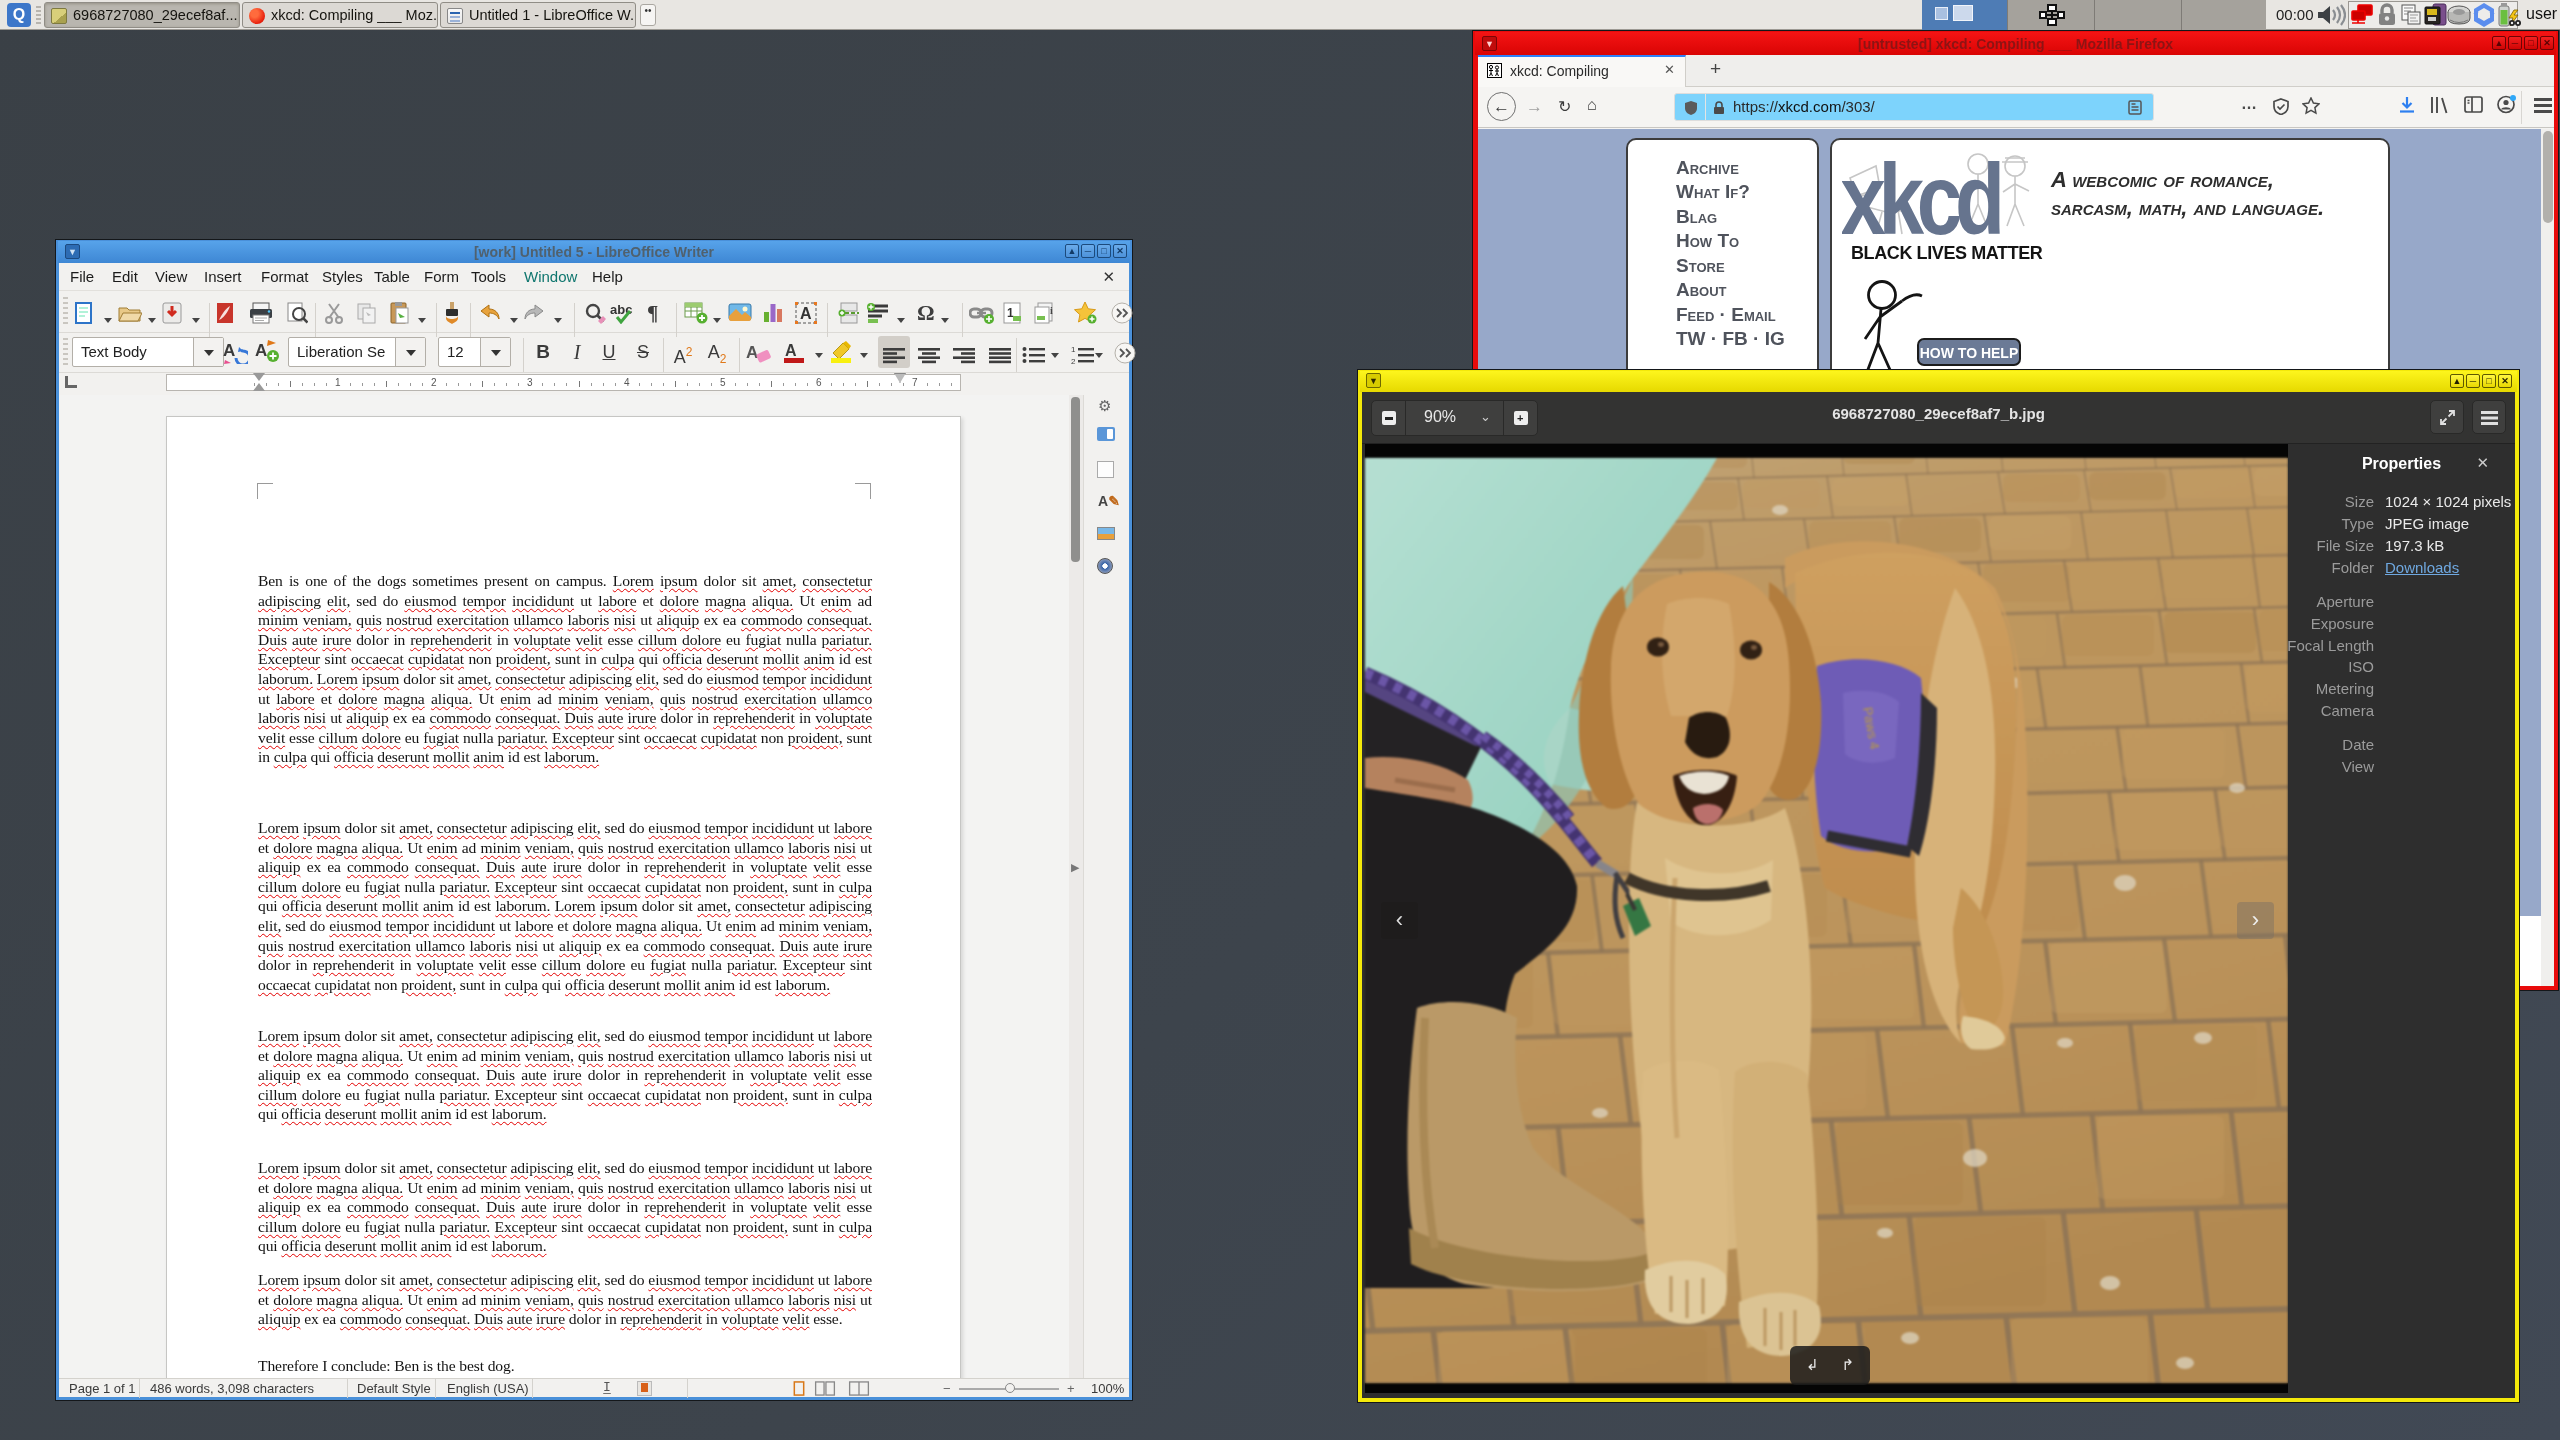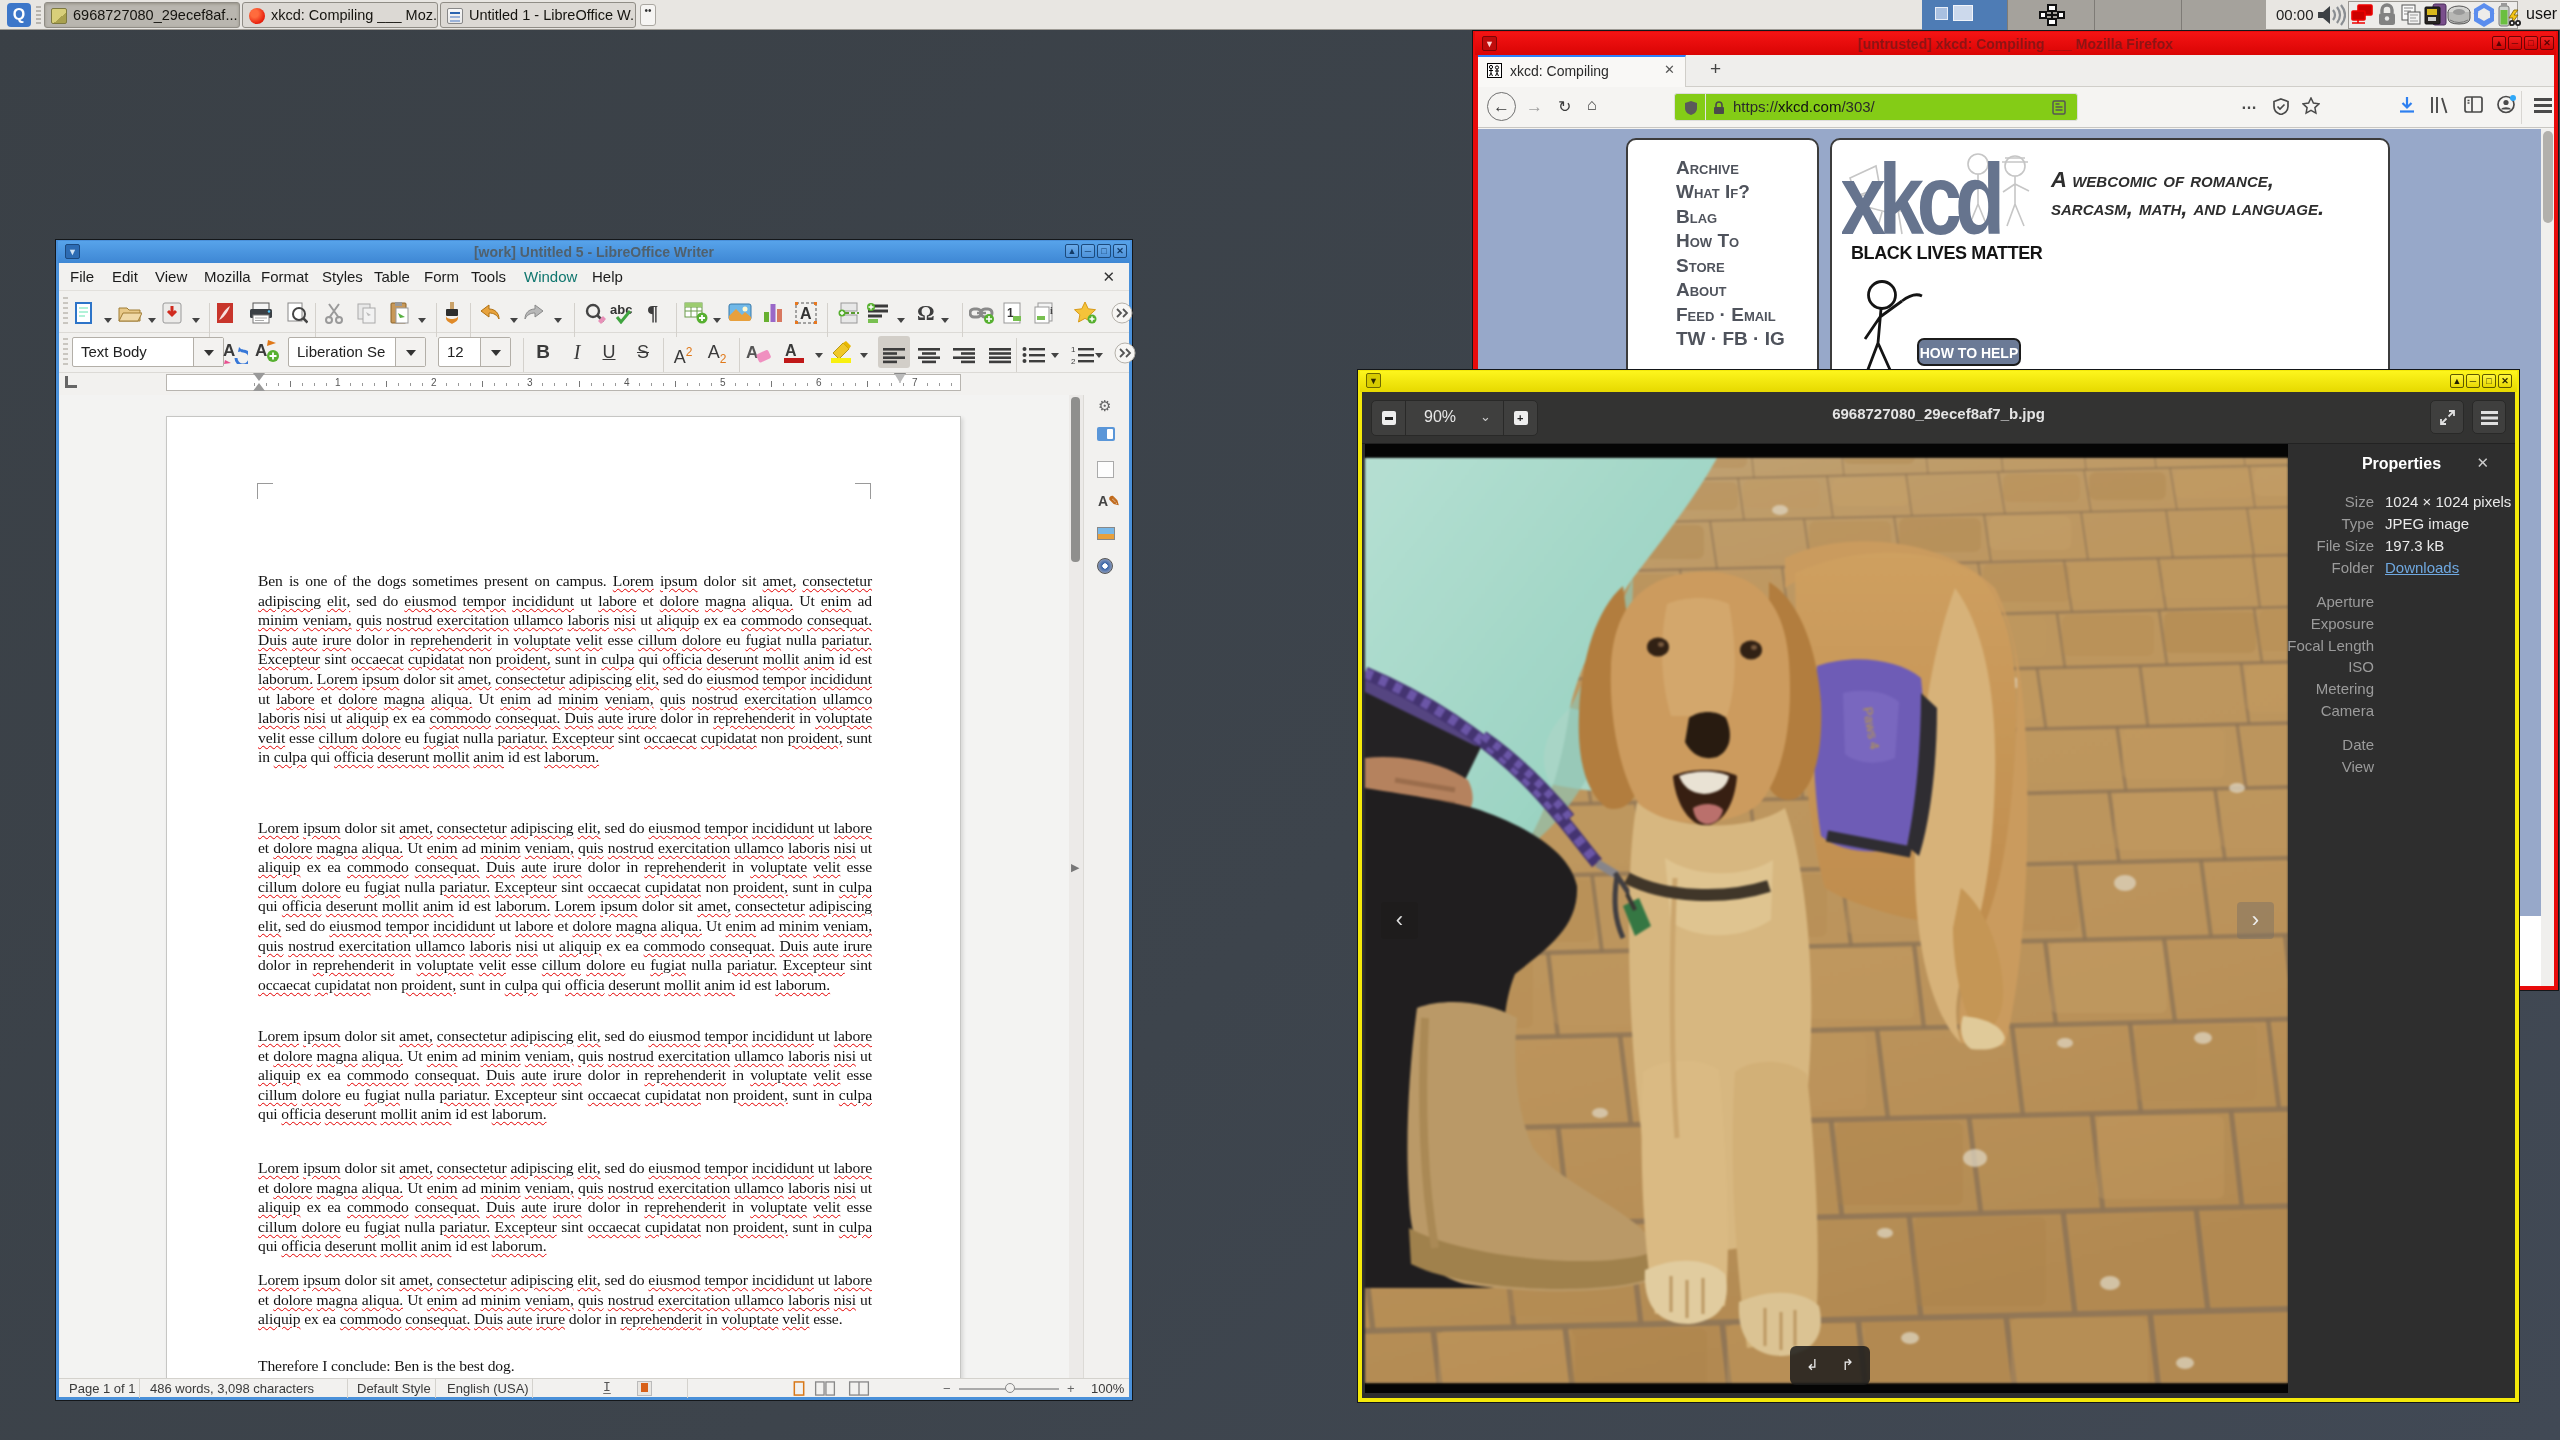--- a/index.html
+++ b/index.html
@@ -134,21 +134,21 @@
  <div class="wbtn" style="left:1007px;top:3px;background:linear-gradient(#6aabea,#4d92da);border:1px solid #1c4a7c;color:#123a66;font-weight:bold">▲</div>
       <div class="wbtn" style="left:1023px;top:3px;background:linear-gradient(#6aabea,#4d92da);border:1px solid #1c4a7c;color:#123a66;font-weight:bold">─</div>
       <div class="wbtn" style="left:1039px;top:3px;background:linear-gradient(#6aabea,#4d92da);border:1px solid #1c4a7c;color:#123a66;font-weight:bold">□</div>
       <div class="wbtn" style="left:1055px;top:3px;background:linear-gradient(#6aabea,#4d92da);border:1px solid #1c4a7c;color:#123a66;font-weight:bold">✕</div>
 </div>
 <div class="body">
  <div class="abs menu" style="left:0;top:0;width:100%;height:28px;border-bottom:1px solid #e2e0dc">
         <span class="abs" style="left:11px;top:5px;font-size:15px;color:#1b1b1b">File</span>
         <span class="abs" style="left:53px;top:5px;font-size:15px;color:#1b1b1b">Edit</span>
         <span class="abs" style="left:96px;top:5px;font-size:15px;color:#1b1b1b">View</span>
-        <span class="abs" style="left:145px;top:5px;font-size:15px;color:#1b1b1b">Mozilla</span>
+        <span class="abs" style="left:145px;top:5px;font-size:15px;color:#1b1b1b">Insert</span>
         <span class="abs" style="left:202px;top:5px;font-size:15px;color:#1b1b1b">Format</span>
         <span class="abs" style="left:263px;top:5px;font-size:15px;color:#1b1b1b">Styles</span>
         <span class="abs" style="left:315px;top:5px;font-size:15px;color:#1b1b1b">Table</span>
         <span class="abs" style="left:365px;top:5px;font-size:15px;color:#1b1b1b">Form</span>
         <span class="abs" style="left:412px;top:5px;font-size:15px;color:#1b1b1b">Tools</span>
         <span class="abs" style="left:465px;top:5px;font-size:15px;color:#0f766e">Window</span>
         <span class="abs" style="left:533px;top:5px;font-size:15px;color:#1b1b1b">Help</span>
    <div class="abs" style="right:14px;top:5px;font-size:15px;color:#333">✕</div>
  </div>
  <div class="abs" style="left:0;top:28px;width:100%;height:42px;border-bottom:1px solid #dcdad6">
@@ -586,21 +586,21 @@
      <span class="abs" style="left:32px;top:6px;font-size:14px;color:#2a2a2a">xkcd: Compiling</span>
      <span class="abs" style="right:10px;top:5px;font-size:13px;color:#555">✕</span>
    </div>
    <span class="abs" style="left:232px;top:3px;font-size:19px;color:#444">+</span>
  </div>
  <div class="abs" style="left:0;top:32px;width:100%;height:41px;background:#f5f4f2;border-bottom:1px solid #c8c6c2">
    <div class="abs" style="left:9px;top:5px;width:29px;height:29px;border:1.5px solid #707070;border-radius:50%;text-align:center;line-height:27px;font-size:17px;color:#3a3a3a">←</div>
    <div class="abs" style="left:48px;top:10px;font-size:17px;color:#a0a0a0">→</div>
    <div class="abs" style="left:80px;top:10px;font-size:16px;color:#3a3a3a">↻</div>
    <div class="abs" style="left:109px;top:9px;font-size:16px;color:#3a3a3a">⌂</div>
-   <div class="abs" style="left:196px;top:6px;width:404px;height:28px;background:#84cc16;border:1px solid #ddd;border-radius:3px">
+   <div class="abs" style="left:196px;top:6px;width:480px;height:28px;background:#7dd3fc;border:1px solid #ddd;border-radius:3px">
      <svg class="abs" style="left:9px;top:6px" width="14" height="16" viewBox="0 0 14 16">
             <path d="M7 1l6 2v5c0 4-3 6-6 7-3-1-6-3-6-7V3z" fill="#5a5a5a"></path>
           </svg>
      <span class="abs" style="left:30px;top:0;height:26px;border-left:1px solid #e4e4e4"></span>
      <svg class="abs" style="left:38px;top:7px" width="12" height="14" viewBox="0 0 12 14">
             <rect x="1" y="6" width="10" height="7" rx="1" fill="#4a4a4a"></rect>
             <path d="M3 6V4a3 3 0 016 0v2" fill="none" stroke="#4a4a4a" stroke-width="1.6"></path>
           </svg>
      <span class="abs" style="left:58px;top:4px;font-size:15px;color:#2a2a2a">https://<b style="font-weight:normal;color:#111">xkcd.com</b>/303/</span>
      <svg class="abs" style="right:11px;top:6px" width="14" height="15" viewBox="0 0 14 15">

